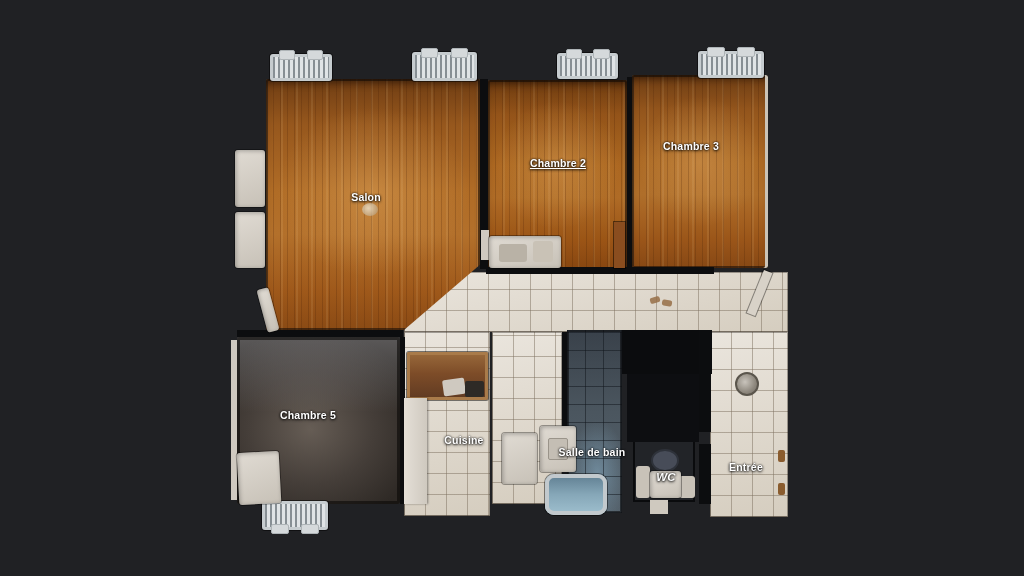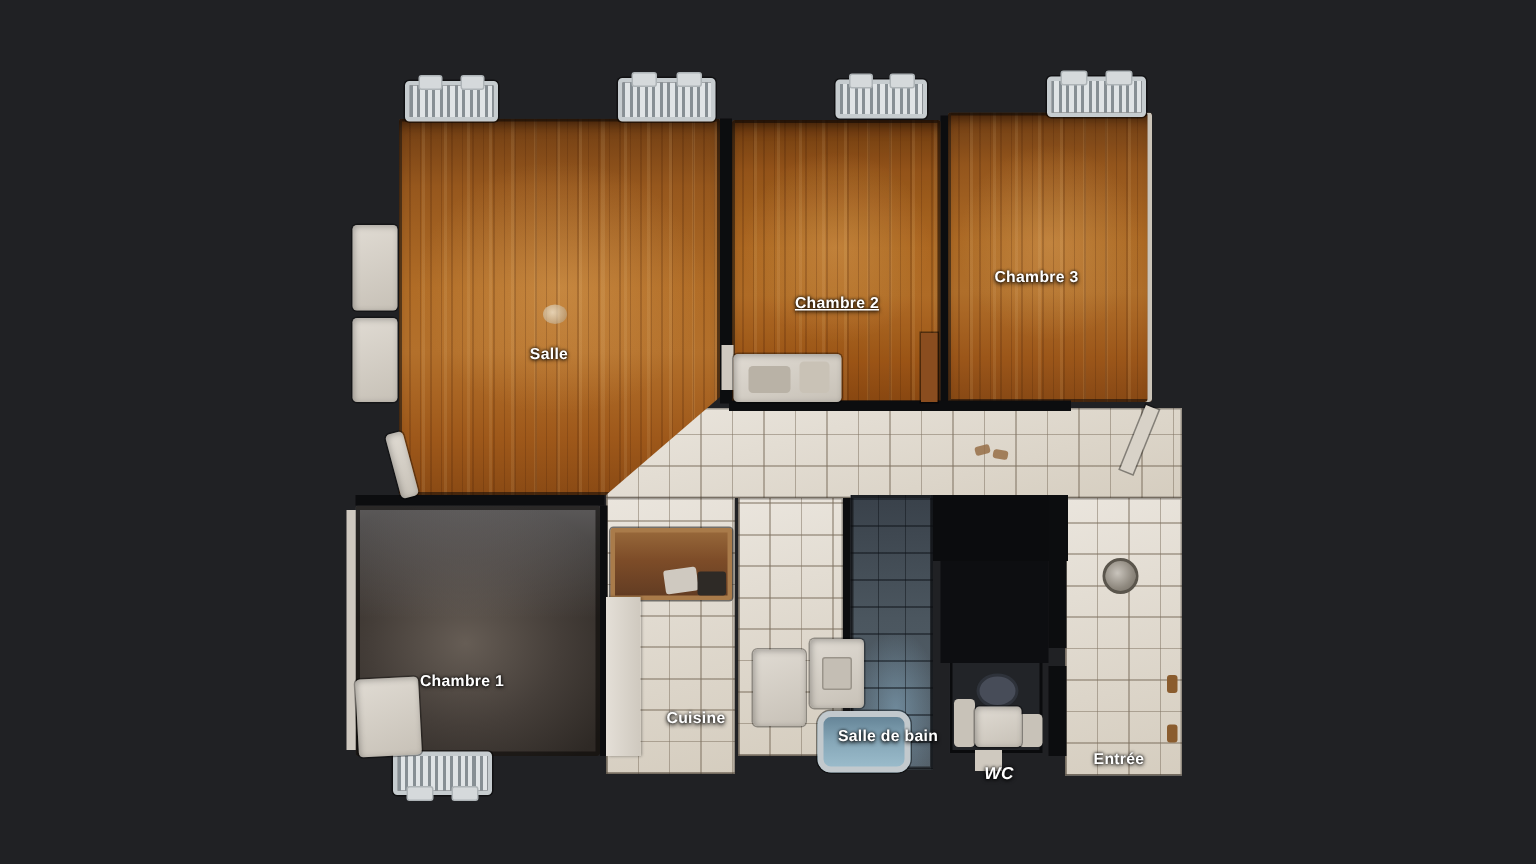--- a/index.html
+++ b/index.html
@@ -49,21 +49,21 @@
     border:3px solid #c6cccf;border-radius:3px;
     box-shadow:0 0 0 1px rgba(0,0,0,.5);
   }
   .radiator::before,.radiator::after{content:"";position:absolute;top:-7px;width:26%;height:8px;
     background:#d5d9db;border:1px solid #aeb4b7;border-radius:2px;}
   .radiator::before{left:10%;} .radiator::after{right:10%;}
   .radiator.flip::before,.radiator.flip::after{top:auto;bottom:-7px;}
 
   .label{color:#fff;font-size:10.5px;font-weight:700;letter-spacing:.2px;white-space:nowrap;
     transform:translate(-50%,-50%);z-index:10;
-    text-shadow:0 0 2px #000, 0 1px 3px rgba(0,0,0,.9);margin-top:39px;}
+    text-shadow:0 0 2px #000, 0 1px 3px rgba(0,0,0,.9);}
 
   
   #salon{left:266px;top:79px;width:214px;height:251px;z-index:2;
          clip-path:polygon(0 0,100% 0,100% 74%,64.5% 100%,0 100%);}
   #chambre2{left:488px;top:80px;width:139px;height:189px;z-index:2;filter:saturate(1.05) brightness(.96);}
   #chambre3{left:632px;top:75px;width:136px;height:193px;z-index:2;filter:brightness(.98);
             box-shadow:inset -3px 0 0 #cfc8bc, inset 0 0 0 2px rgba(14,10,6,.55), inset 0 7px 9px -4px rgba(25,12,4,.7);}
   #chambre1{left:237px;top:337px;width:163px;height:167px;z-index:2;}
   #cuisine{left:404px;top:332px;width:86px;height:184px;z-index:1;}
   #hall-top{left:404px;top:272px;width:384px;height:60px;z-index:1;}
@@ -201,22 +201,22 @@
   <div id="wc-light-a"></div>
   <div id="wc-light-b"></div>
   <div id="wc-notch"></div>
   <div id="entree-rug"></div>
   <div id="entree-door"></div>
   <div id="hinge-a"></div>
   <div id="hinge-b"></div>
   <div id="slipper-a"></div>
   <div id="slipper-b"></div>
 
-  <div id="lbl-salon" class="label">Salle</div>
+  <div id="lbl-salon" class="label">Salon</div>
   <div id="lbl-ch2" class="label">Chambre 2</div>
   <div id="lbl-ch3" class="label">Chambre 3</div>
-  <div id="lbl-ch1" class="label">Chambre 1</div>
+  <div id="lbl-ch1" class="label">Chambre 5</div>
   <div id="lbl-cuisine" class="label">Cuisine</div>
   <div id="lbl-bain" class="label">Salle de bain</div>
   <div id="lbl-wc" class="label">WC</div>
   <div id="lbl-entree" class="label">Entrée</div>
 
 </div>
 
 </body></html>

